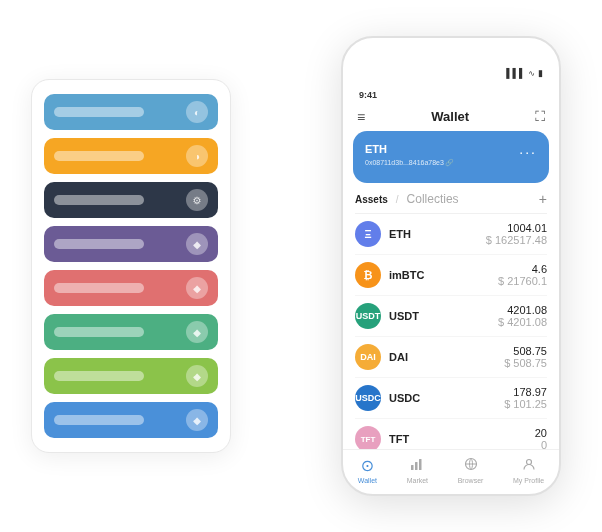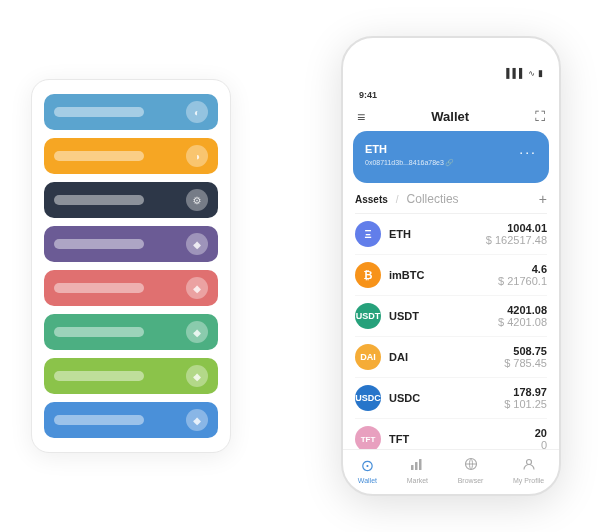--- a/index.html
+++ b/index.html
@@ -249,21 +249,21 @@
       color: #222;
       flex: 1;
     }
 
     .asset-amounts {
       text-align: right;
     }
 
     .asset-qty {
       font-size: 11px;
-      font-weight: 700;
+      font-weight: 400;
       color: #222;
       text-align: right;
     }
 
     .asset-usd {
       font-size: 11px;
       color: #aaa;
     }
 
     
@@ -409,21 +409,21 @@
           <div class="asset-qty">4201.08</div>
           <div class="asset-usd">$ 4201.08</div>
         </div>
       </div>
 
       <div class="asset-row">
         <div class="asset-logo dai-coin" style="font-size:9px;">DAI</div>
         <span class="asset-name">DAI</span>
         <div class="asset-amounts">
           <div class="asset-qty">508.75</div>
-          <div class="asset-usd">$ 785.45</div>
+          <div class="asset-usd">$ 508.75</div>
         </div>
       </div>
 
       <div class="asset-row">
         <div class="asset-logo usdc-coin" style="font-size:9px;">USDC</div>
         <span class="asset-name">USDC</span>
         <div class="asset-amounts">
           <div class="asset-qty">178.97</div>
           <div class="asset-usd">$ 101.25</div>
         </div>

